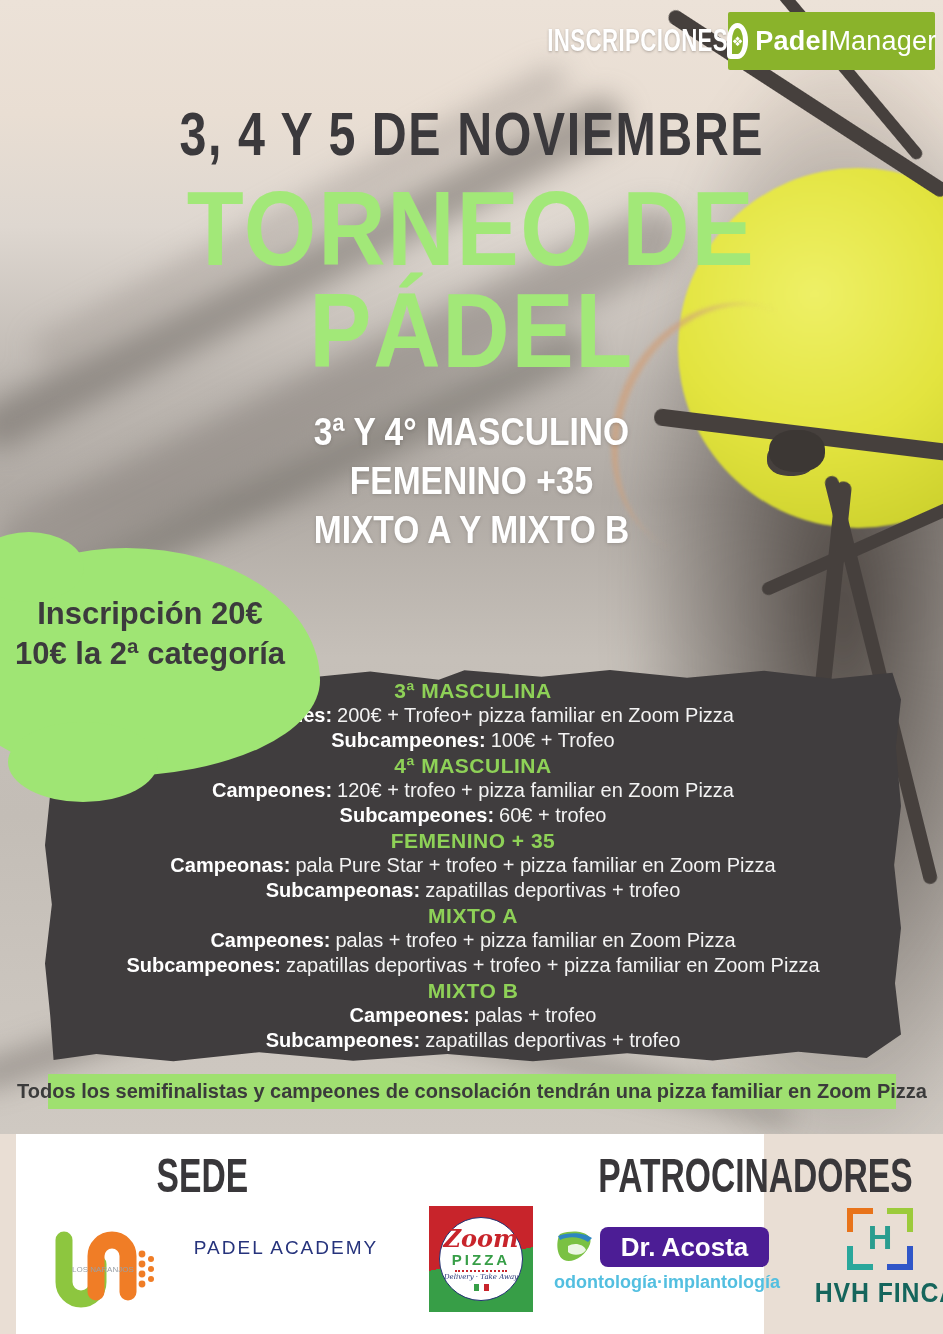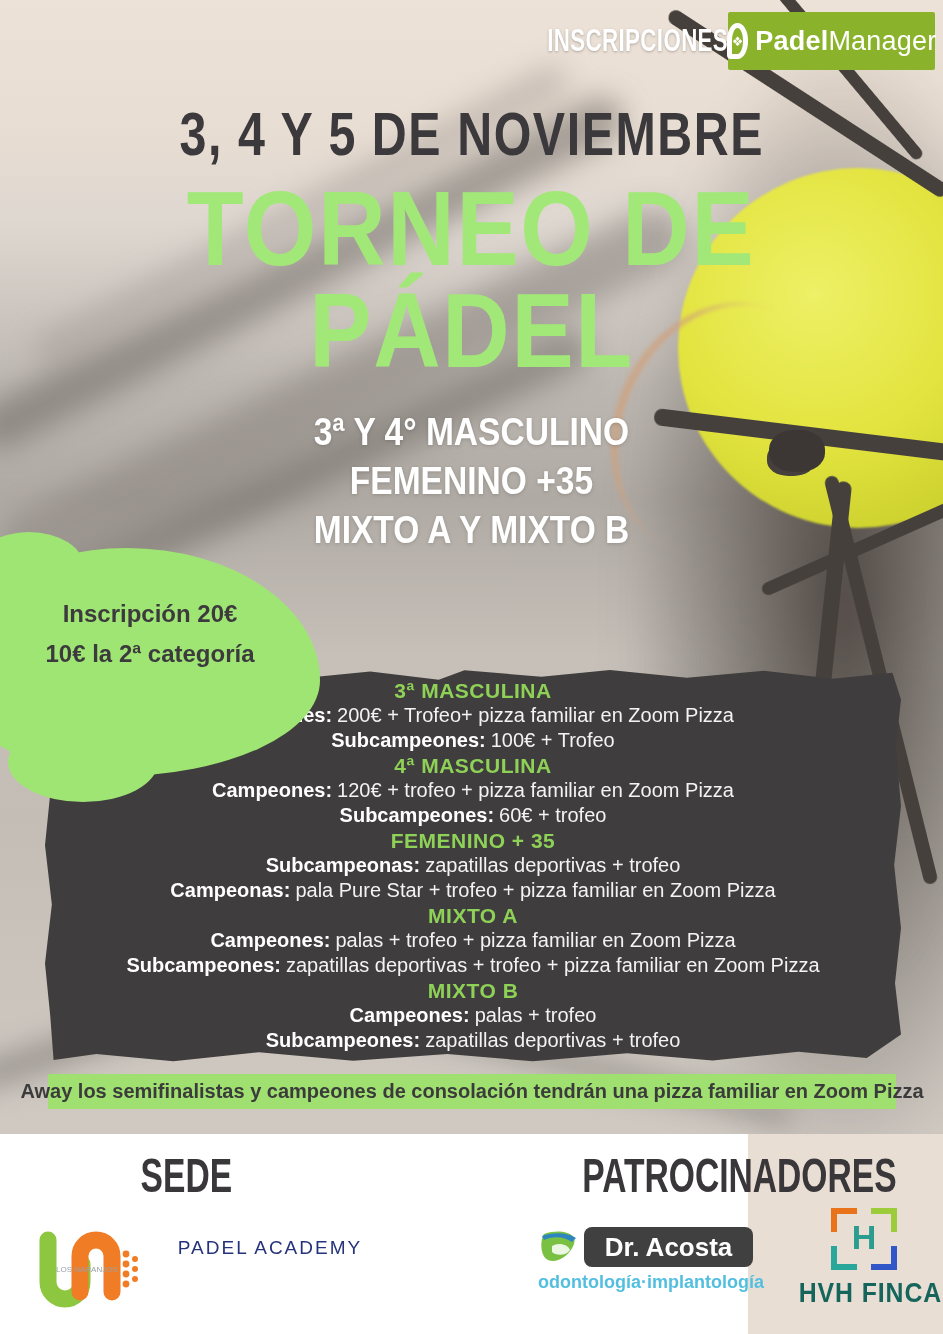--- a/index.html
+++ b/index.html
@@ -61,41 +61,41 @@
   .cats div{display:inline-block;transform:scaleX(.86);white-space:nowrap;}
 
   
   .blob{position:absolute;left:-52px;top:548px;width:372px;height:228px;z-index:6;background:#9fe574;
         border-radius:48% 52% 55% 45% / 52% 58% 42% 48%;}
   .blob::before{content:"";position:absolute;left:26px;top:-16px;width:110px;height:70px;
                 background:#9fe574;border-radius:50%;}
   .blob::after{content:"";position:absolute;left:60px;bottom:-26px;width:150px;height:80px;
                background:#9fe574;border-radius:50%;}
   .blob-inner{position:absolute;left:52px;top:46px;width:300px;text-align:center;z-index:2;}
-  .blob-inner div{font-size:24px;line-height:40px;font-weight:700;color:#3c3a3d;}
+  .blob-inner div{font-size:31px;line-height:40px;font-weight:700;color:#3c3a3d;}
 
   
   .prize-box{position:absolute;left:45px;top:668px;width:856px;height:394px;background:#403d3e;z-index:5;
     clip-path:polygon(.5% 6%,4% 1.2%,12% 3%,20% .6%,30% 2.6%,38% .9%,46% 3%,49% .6%,58% 2.2%,66% .5%,
       75% 2.5%,84% .7%,92% 2.7%,99% 1.2%,100% 8%,99.4% 20%,100% 35%,99.2% 50%,100% 66%,99.3% 80%,
       100% 93%,96% 99%,88% 97.4%,78% 99.6%,68% 97.8%,57% 99.8%,47% 98%,36% 99.7%,25% 97.5%,15% 99.8%,
       6% 98%,1% 99.5%,.6% 88%,0% 75%,.8% 60%,0% 45%,.7% 30%,0% 15%);
     display:flex;flex-direction:column;justify-content:center;text-align:center;padding:6px 0;box-sizing:border-box;}
   .p-header{font-size:21px;line-height:25px;font-weight:700;color:#8ed157;letter-spacing:.5px;}
   .p-line{font-size:20px;line-height:25px;color:#f3f3f3;}
   .p-label{font-weight:700;color:#fff;}
   .p-text{font-weight:400;margin-left:5px;}
 
   
   .banner{position:absolute;left:48px;top:1074px;width:848px;height:35px;background:#9fe070;z-index:6;
           display:flex;align-items:center;justify-content:center;}
   .banner span{font-size:20px;font-weight:700;color:#3b3b3b;white-space:nowrap;}
 
   
-  .footer{position:absolute;left:0;top:1134px;width:748px;height:200px;background:#fff;z-index:5;}
+  .footer{position:absolute;left:16px;top:1134px;width:748px;height:200px;background:#fff;z-index:5;}
   .sec-head{position:absolute;top:14px;font-size:48px;font-weight:800;color:#39373a;text-align:center;}
   .sec-head span{display:inline-block;transform:scaleX(.7);white-space:nowrap;}
   .head-sede{left:116px;width:140px;}
   .head-patro{left:515px;width:300px;}
 
   .logo-naranjos{position:absolute;left:28px;top:78px;width:120px;height:112px;}
   .logo-prodigy{position:absolute;left:150px;top:100px;width:240px;text-align:center;}
   .prodigy-name{font-size:35px;font-weight:800;color:#1e2a6e;letter-spacing:3px;
                 text-shadow:1px 1px 0 #3a49a0;}
   .prodigy-sub{margin-top:3px;font-size:19px;font-weight:400;color:#26337c;letter-spacing:2px;}
@@ -107,21 +107,21 @@
                display:flex;flex-direction:column;align-items:center;justify-content:center;line-height:1;}
   .zoom-word{font-family:"DejaVu Serif",serif;font-style:italic;font-weight:700;font-size:24px;color:#c8242b;}
   .zoom-pizza-word{font-size:15px;font-weight:700;color:#379e47;letter-spacing:3px;margin-top:1px;}
   .zoom-dots{width:52px;border-top:2px dotted #c8242b;margin:3px 0 2px;}
   .zoom-tag{font-family:"DejaVu Serif",serif;font-style:italic;font-size:7px;color:#223173;}
   .zoom-flag{margin-top:3px;width:15px;height:7px;
              background:linear-gradient(90deg,#379e47 33%,#fff 33% 66%,#c8242b 66%);}
 
   .logo-acosta{position:absolute;left:538px;top:92px;width:215px;}
   .acosta-row{display:flex;align-items:center;gap:4px;}
-  .acosta-pill{flex:1;height:40px;background:#404040;border-radius:8px;display:flex;align-items:center;
+  .acosta-pill{flex:1;height:40px;background:#4c1d95;border-radius:8px;display:flex;align-items:center;
                justify-content:center;color:#fff;font-weight:700;font-size:26px;}
   .acosta-sub{margin-top:4px;text-align:center;font-size:18px;color:#53bfe0;font-weight:600;}
 
   .logo-hvh{position:absolute;left:793px;top:74px;width:142px;text-align:center;}
   .hvh-sq{position:relative;width:66px;height:62px;margin:0 auto;}
   .hvh-br{position:absolute;width:26px;height:24px;box-sizing:border-box;}
   .hvh-tl{left:0;top:0;border-top:6px solid #e8731a;border-left:6px solid #e8731a;}
   .hvh-tr{right:0;top:0;border-top:6px solid #9ccb3b;border-right:6px solid #9ccb3b;}
   .hvh-bl{left:0;bottom:0;border-bottom:6px solid #2aa79b;border-left:6px solid #2aa79b;}
   .hvh-brr{right:0;bottom:0;border-bottom:6px solid #3056c8;border-right:6px solid #3056c8;}
@@ -191,34 +191,34 @@
   <div class="prize-box">
     <div class="p-header">3ª MASCULINA</div>
     <div class="p-line"><span class="p-label">Campeones:</span><span class="p-text">200€ + Trofeo+ pizza familiar en Zoom Pizza</span></div>
     <div class="p-line"><span class="p-label">Subcampeones:</span><span class="p-text">100€ + Trofeo</span></div>
 
     <div class="p-header">4ª MASCULINA</div>
     <div class="p-line"><span class="p-label">Campeones:</span><span class="p-text">120€ + trofeo + pizza familiar en Zoom Pizza</span></div>
     <div class="p-line"><span class="p-label">Subcampeones:</span><span class="p-text">60€ + trofeo</span></div>
 
     <div class="p-header">FEMENINO + 35</div>
+    <div class="p-line"><span class="p-label">Campeonas:</span><span class="p-text">pala Pure Star + trofeo + pizza familiar en Zoom Pizza</span></div>
     <div class="p-line"><span class="p-label">Subcampeonas:</span><span class="p-text">zapatillas deportivas + trofeo</span></div>
-    <div class="p-line"><span class="p-label">Campeonas:</span><span class="p-text">pala Pure Star + trofeo + pizza familiar en Zoom Pizza</span></div>
 
     <div class="p-header">MIXTO A</div>
     <div class="p-line"><span class="p-label">Campeones:</span><span class="p-text">palas + trofeo + pizza familiar en Zoom Pizza</span></div>
     <div class="p-line"><span class="p-label">Subcampeones:</span><span class="p-text">zapatillas deportivas + trofeo + pizza familiar en Zoom Pizza</span></div>
 
     <div class="p-header">MIXTO B</div>
     <div class="p-line"><span class="p-label">Campeones:</span><span class="p-text">palas + trofeo</span></div>
     <div class="p-line"><span class="p-label">Subcampeones:</span><span class="p-text">zapatillas deportivas + trofeo</span></div>
   </div>
 
   <div class="banner">
-    <span>Away los semifinalistas y campeones de consolación tendrán una pizza familiar en Zoom Pizza</span>
+    <span>Todos los semifinalistas y campeones de consolación tendrán una pizza familiar en Zoom Pizza</span>
   </div>
 
   <div class="footer">
     <div class="sec-head head-sede">
       <span>SEDE</span>
     </div>
     <div class="sec-head head-patro">
       <span>PATROCINADORES</span>
     </div>
 
@@ -234,20 +234,29 @@
           <circle cx="107" cy="57" r="3" fill="#f07d26"></circle>
         <circle cx="107" cy="67" r="3" fill="#f07d26"></circle>
         <text x="28" y="60" font-size="8" fill="#9aa0a6" font-family="Liberation Sans, sans-serif">LOS NARANJOS</text>
       </svg>
     </div>
 
     <div class="logo-prodigy">
       <div class="prodigy-sub">PADEL ACADEMY</div>
     </div>
 
+    <div class="logo-zoom">
+      <div class="zoom-circle">
+        <div class="zoom-word">Zoom</div>
+        <div class="zoom-pizza-word">PIZZA</div>
+        <div class="zoom-dots"></div>
+        <div class="zoom-tag">Delivery · Take Away</div>
+        <div class="zoom-flag"></div>
+      </div>
+    </div>
 
     <div class="logo-acosta">
       <div class="acosta-row">
         <svg width="42" height="42" viewBox="0 0 42 42">
           <path d="M6 8 C24 2 40 8 36 18 C32 30 18 38 10 34 C2 30 2 14 6 8 Z" fill="#7ac143"></path>
           <path d="M4 10 C14 6 30 6 38 12 L34 16 C26 10 14 10 6 14 Z" fill="#2e86c1"></path>
           <path d="M14 20 C20 16 30 18 32 24 C28 30 18 30 14 26 Z" fill="#ffffff" opacity="0.85"></path>
         </svg>
         <div class="acosta-pill">Dr. Acosta</div>
       </div>

